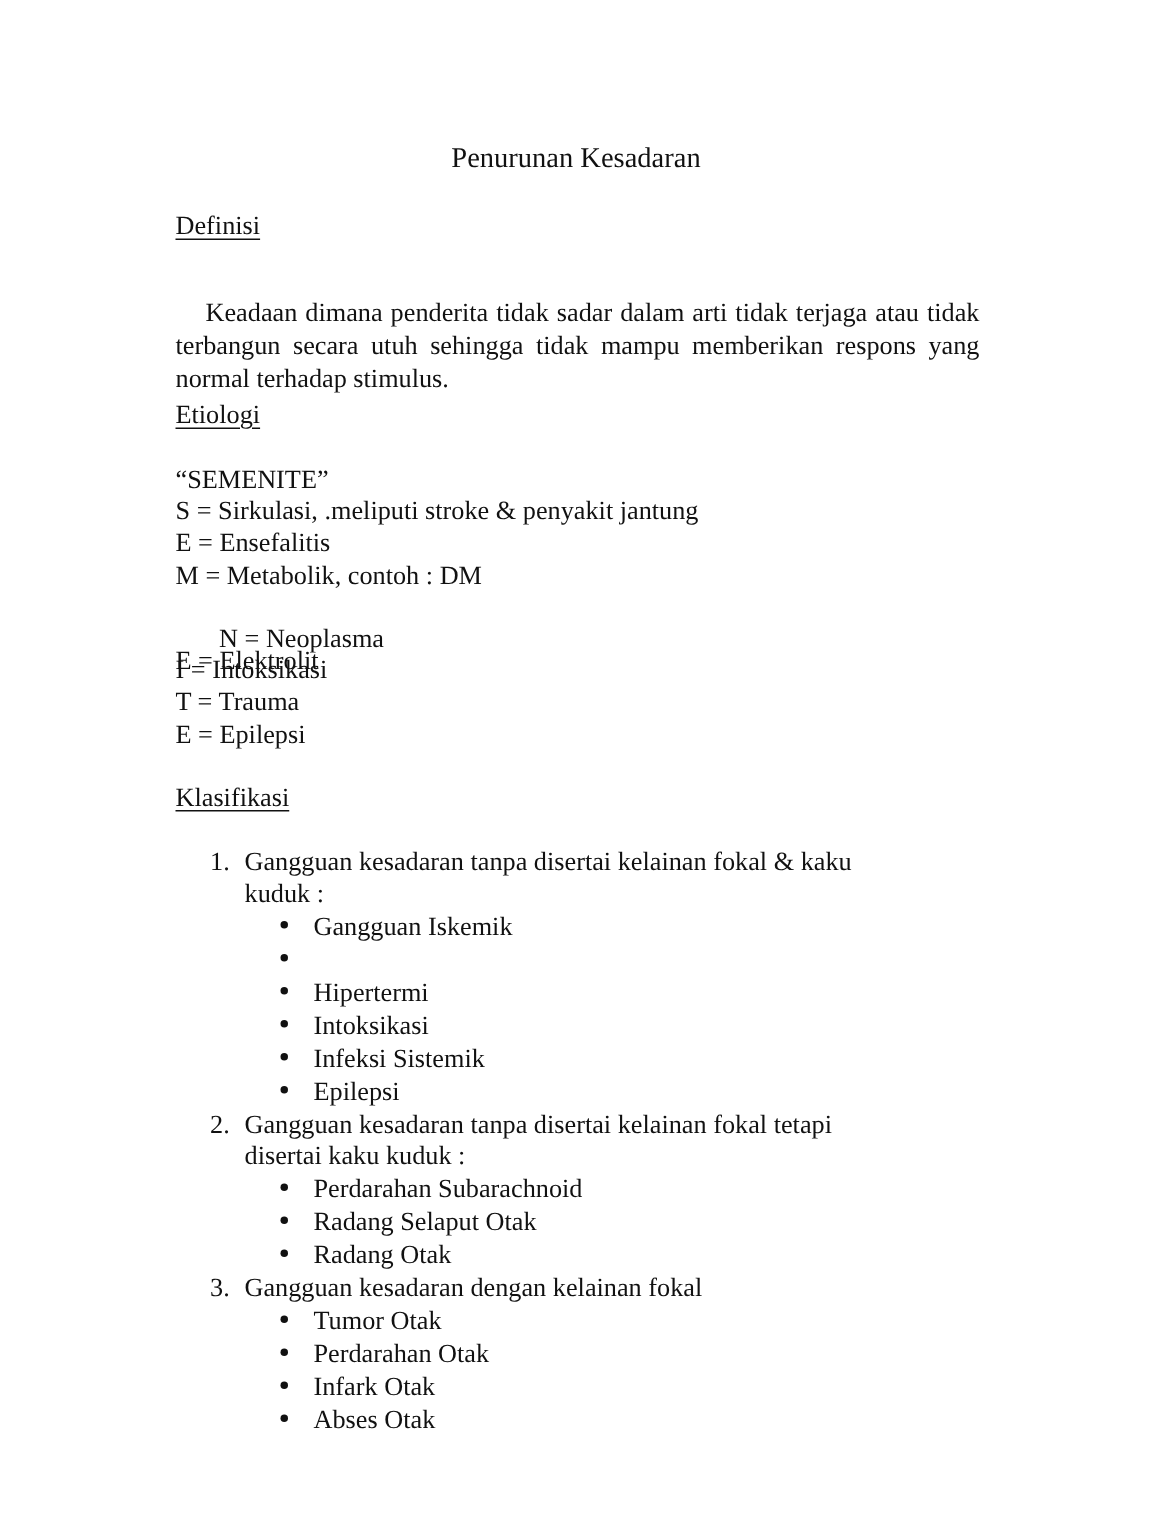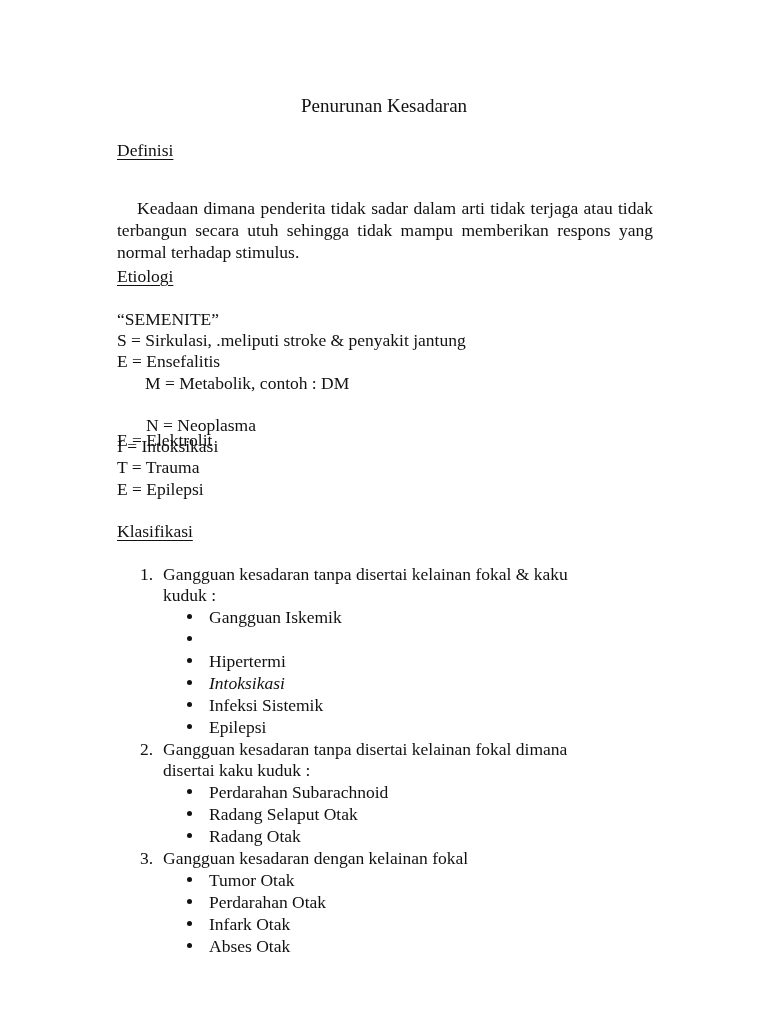--- a/index.html
+++ b/index.html
@@ -78,47 +78,47 @@
 
   <div class="txt title">Penurunan Kesadaran</div>
 
   <div class="txt heading" style="top:139px;">Definisi</div>
   <div class="txt para">Keadaan dimana penderita tidak sadar dalam arti tidak terjaga atau tidak terbangun secara utuh sehingga tidak mampu memberikan respons yang normal terhadap stimulus.</div>
 
   <div class="txt heading" style="top:265px;">Etiologi</div>
   <div class="txt line" style="top:308px;">“SEMENITE”</div>
   <div class="txt line" style="top:329px;">S = Sirkulasi, .meliputi stroke &amp; penyakit jantung</div>
   <div class="txt line" style="top:350px;">E = Ensefalitis</div>
-  <div class="txt line" style="top:372px;margin-left:28px;">M = Metabolik, contoh : DM</div>
+  <div class="txt line" style="top:372px;">M = Metabolik, contoh : DM</div>
   <div class="txt line" style="top:393px;margin-top:36px;">E = Elektrolit</div>
   <div class="txt line" style="top:414px;margin-left:29px;">N = Neoplasma</div>
   <div class="txt line" style="top:435px;">I = Intoksikasi</div>
   <div class="txt line" style="top:456px;">T = Trauma</div>
   <div class="txt line" style="top:478px;">E = Epilepsi</div>
 
   <div class="txt heading" style="top:520px;">Klasifikasi</div>
 
   <div class="txt num" style="top:563px;">1.</div>
   <div class="txt numtext" style="top:563px;">Gangguan kesadaran tanpa disertai kelainan fokal &amp; kaku</div>
   <div class="txt numtext" style="top:584px;">kuduk :</div>
 
   <span class="bullet-dot" style="top:614px;"></span>
   <div class="txt bullet-text" style="top:606px;">Gangguan Iskemik</div>
   <span class="bullet-dot" style="top:636px;"></span>
   <span class="bullet-dot" style="top:658px;"></span>
   <div class="txt bullet-text" style="top:650px;">Hipertermi</div>
   <span class="bullet-dot" style="top:680px;"></span>
-  <div class="txt bullet-text" style="top:672px;font-style:italic;">Intoksikasi</div>
+  <div class="txt bullet-text" style="top:672px;">Intoksikasi</div>
   <span class="bullet-dot" style="top:702px;"></span>
   <div class="txt bullet-text" style="top:694px;">Infeksi Sistemik</div>
   <span class="bullet-dot" style="top:724px;"></span>
   <div class="txt bullet-text" style="top:716px;">Epilepsi</div>
 
   <div class="txt num" style="top:738px;">2.</div>
-  <div class="txt numtext" style="top:738px;">Gangguan kesadaran tanpa disertai kelainan fokal dimana</div>
+  <div class="txt numtext" style="top:738px;">Gangguan kesadaran tanpa disertai kelainan fokal tetapi</div>
   <div class="txt numtext" style="top:759px;">disertai kaku kuduk :</div>
 
   <span class="bullet-dot" style="top:789px;"></span>
   <div class="txt bullet-text" style="top:781px;">Perdarahan Subarachnoid</div>
   <span class="bullet-dot" style="top:811px;"></span>
   <div class="txt bullet-text" style="top:803px;">Radang Selaput Otak</div>
   <span class="bullet-dot" style="top:833px;"></span>
   <div class="txt bullet-text" style="top:825px;">Radang Otak</div>
 
   <div class="txt num" style="top:847px;">3.</div>

